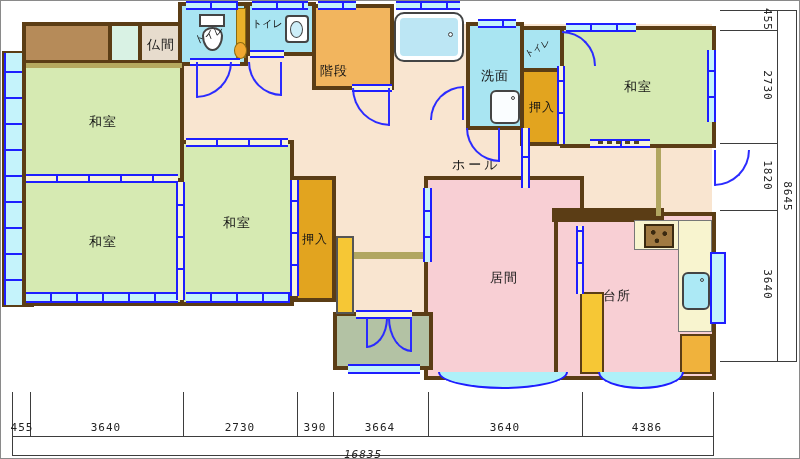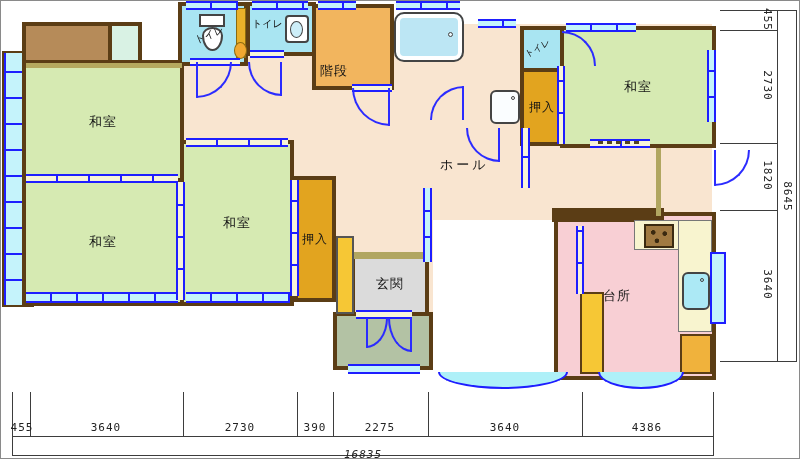--- a/index.html
+++ b/index.html
@@ -34,51 +34,57 @@
 <div id="plan">
 
   <div class="bg" style="left:178px;top:24px;width:534px;height:196px;background:#f9e5d0;"></div>
   <div class="bg" style="left:293px;top:178px;width:140px;height:84px;background:#f9e5d0;"></div>
   <div class="bg" style="left:337px;top:250px;width:96px;height:68px;background:#f9e5d0;"></div>
 
   <div class="bg winV" style="left:4px;top:53px;width:24px;height:252px;box-shadow:0 0 0 2px #5b3d15;z-index:2;"></div>
 
   <div class="room" style="left:22px;top:22px;width:90px;height:46px;background:#b68b59;"></div>
   <div class="room" style="left:108px;top:22px;width:34px;height:46px;background:#d9f2e4;"></div>
+  <div class="room" style="left:138px;top:22px;width:46px;height:46px;background:#e7dccd;">
+    <span class="lbl">仏間</span>
+  </div>
 
   <div class="room" style="left:22px;top:60px;width:162px;height:124px;background:#d6eab2;">
     <span class="lbl">和室</span>
   </div>
   <div class="room" style="left:22px;top:178px;width:162px;height:128px;background:#d6eab2;">
     <span class="lbl">和室</span>
   </div>
   <div class="room" style="left:180px;top:140px;width:114px;height:166px;background:#d6eab2;">
     <span class="lbl">和室</span>
   </div>
   <div class="room" style="left:294px;top:176px;width:42px;height:126px;background:#e2a41f;">
     <span class="lbl" style="font-size:12px;">押入</span>
   </div>
 
   <div class="room" style="left:178px;top:2px;width:70px;height:64px;background:#a9e5f2;"></div>
   <div class="room" style="left:246px;top:2px;width:70px;height:54px;background:#a9e5f2;"></div>
   <div class="room" style="left:312px;top:4px;width:82px;height:86px;background:#f2b55e;"></div>
+  <div class="room" style="left:466px;top:22px;width:58px;height:108px;background:#a9e5f2;">
+    <span class="lbl">洗面</span>
+  </div>
 
   <div class="room" style="left:520px;top:26px;width:44px;height:46px;background:#a9e5f2;"></div>
   <div class="room" style="left:520px;top:68px;width:44px;height:78px;background:#e2a41f;">
     <span class="lbl" style="font-size:12px;">押入</span>
   </div>
   <div class="room" style="left:560px;top:26px;width:156px;height:122px;background:#d6eab2;">
     <span class="lbl">和室</span>
   </div>
 
+  <div class="room" style="left:424px;top:176px;width:160px;height:204px;background:#f8cfd4;">
+    <span class="lbl">居間</span>
+  </div>
   <div class="room" style="left:554px;top:212px;width:162px;height:168px;background:#f8cfd4;">
     <span class="lbl" style="margin-right:36px;">台所</span>
-  </div>
-  <div class="room" style="left:351px;top:252px;width:78px;height:64px;background:#dbdbdb;">
-    <span class="lbl">玄関</span>
   </div>
   <div class="room" style="left:333px;top:312px;width:100px;height:58px;background:#b3c2a4;"></div>
 
   <div class="bg" style="left:552px;top:208px;width:112px;height:14px;background:#5b3d15;z-index:2;"></div>
   <div class="bg" style="left:26px;top:63px;width:156px;height:5px;background:#b5a95f;z-index:3;"></div>
   <div class="ovl" style="left:353px;top:252px;width:74px;height:7px;background:#b1a660;"></div>
   <div class="ovl" style="left:656px;top:148px;width:5px;height:68px;background:#b1a660;"></div>
 
   <div class="ovl" style="left:199px;top:14px;width:26px;height:13px;background:#fff;border:2px solid #444;"></div>
   <div class="ovl" style="left:202px;top:27px;width:21px;height:24px;background:#fff;border:2px solid #444;border-radius:50% 50% 50% 50% / 35% 35% 65% 65%;"></div>
@@ -93,21 +99,21 @@
   <div class="ovl lbl" style="left:320px;top:62px;">階段</div>
 
   <div class="ovl lbl sm" style="left:524px;top:42px;transform:rotate(-30deg);font-size:9px;">トイレ</div>
 
   <div class="ovl" style="left:394px;top:12px;width:70px;height:50px;background:#bce6f4;border:2px solid #444;border-radius:10px;box-shadow:inset 0 0 0 4px #fff;"></div>
   <div class="ovl" style="left:448px;top:32px;width:5px;height:5px;border:1px solid #444;border-radius:50%;background:#eaf7fc;"></div>
 
   <div class="ovl" style="left:490px;top:90px;width:30px;height:34px;background:#fafdff;border:2px solid #444;border-radius:6px;"></div>
   <div class="ovl" style="left:511px;top:96px;width:4px;height:4px;border:1px solid #444;border-radius:50%;"></div>
 
-  <div class="ovl lbl" style="left:440px;top:156px;letter-spacing:3px;">ホール</div>
+  <div class="ovl lbl" style="left:452px;top:156px;letter-spacing:3px;">ホール</div>
 
   <div class="ovl" style="left:634px;top:220px;width:78px;height:30px;background:#f8f4cf;border:1px solid #777;"></div>
   <div class="ovl" style="left:678px;top:220px;width:34px;height:112px;background:#f8f4cf;border:1px solid #777;"></div>
   <div class="ovl" style="left:644px;top:224px;width:30px;height:24px;background:#a07a42;border:2px solid #3a2a10;
        background-image:radial-gradient(circle at 28% 32%, #3a2a10 2px, transparent 2.6px),radial-gradient(circle at 72% 38%, #3a2a10 2px, transparent 2.6px),radial-gradient(circle at 42% 74%, #3a2a10 2px, transparent 2.6px);"></div>
   <div class="ovl" style="left:682px;top:272px;width:28px;height:38px;background:#ace9f5;border:2px solid #444;border-radius:6px;"></div>
   <div class="ovl" style="left:700px;top:278px;width:4px;height:4px;border:1px solid #444;border-radius:50%;"></div>
 
   <div class="ovl" style="left:580px;top:292px;width:24px;height:82px;background:#f6c735;border:2px solid #5b3d15;"></div>
   <div class="ovl" style="left:680px;top:334px;width:32px;height:40px;background:#f0b23c;border:2px solid #5b3d15;"></div>
@@ -160,21 +166,21 @@
   <div class="dim" style="left:297px;top:392px;width:1px;height:45px;"></div>
   <div class="dim" style="left:333px;top:392px;width:1px;height:45px;"></div>
   <div class="dim" style="left:428px;top:392px;width:1px;height:45px;"></div>
   <div class="dim" style="left:582px;top:392px;width:1px;height:45px;"></div>
   <div class="dim" style="left:713px;top:392px;width:1px;height:45px;"></div>
   <div class="dim" style="left:12px;top:436px;width:702px;height:1px;"></div>
   <div class="dimlbl" style="left:3px;top:421px;width:38px;">455</div>
   <div class="dimlbl" style="left:76px;top:421px;width:60px;">3640</div>
   <div class="dimlbl" style="left:210px;top:421px;width:60px;">2730</div>
   <div class="dimlbl" style="left:285px;top:421px;width:60px;">390</div>
-  <div class="dimlbl" style="left:350px;top:421px;width:60px;">2275</div>
+  <div class="dimlbl" style="left:350px;top:421px;width:60px;">3664</div>
   <div class="dimlbl" style="left:475px;top:421px;width:60px;">3640</div>
   <div class="dimlbl" style="left:617px;top:421px;width:60px;">4386</div>
 
   <div class="dim" style="left:12px;top:437px;width:1px;height:19px;"></div>
   <div class="dim" style="left:713px;top:437px;width:1px;height:19px;"></div>
   <div class="dim" style="left:12px;top:455px;width:702px;height:1px;"></div>
   <div class="dimlbl" style="left:333px;top:448px;width:60px;font-style:italic;">16835</div>
 
   <div class="dim" style="left:720px;top:10px;width:76px;height:1px;"></div>
   <div class="dim" style="left:720px;top:30px;width:57px;height:1px;"></div>

